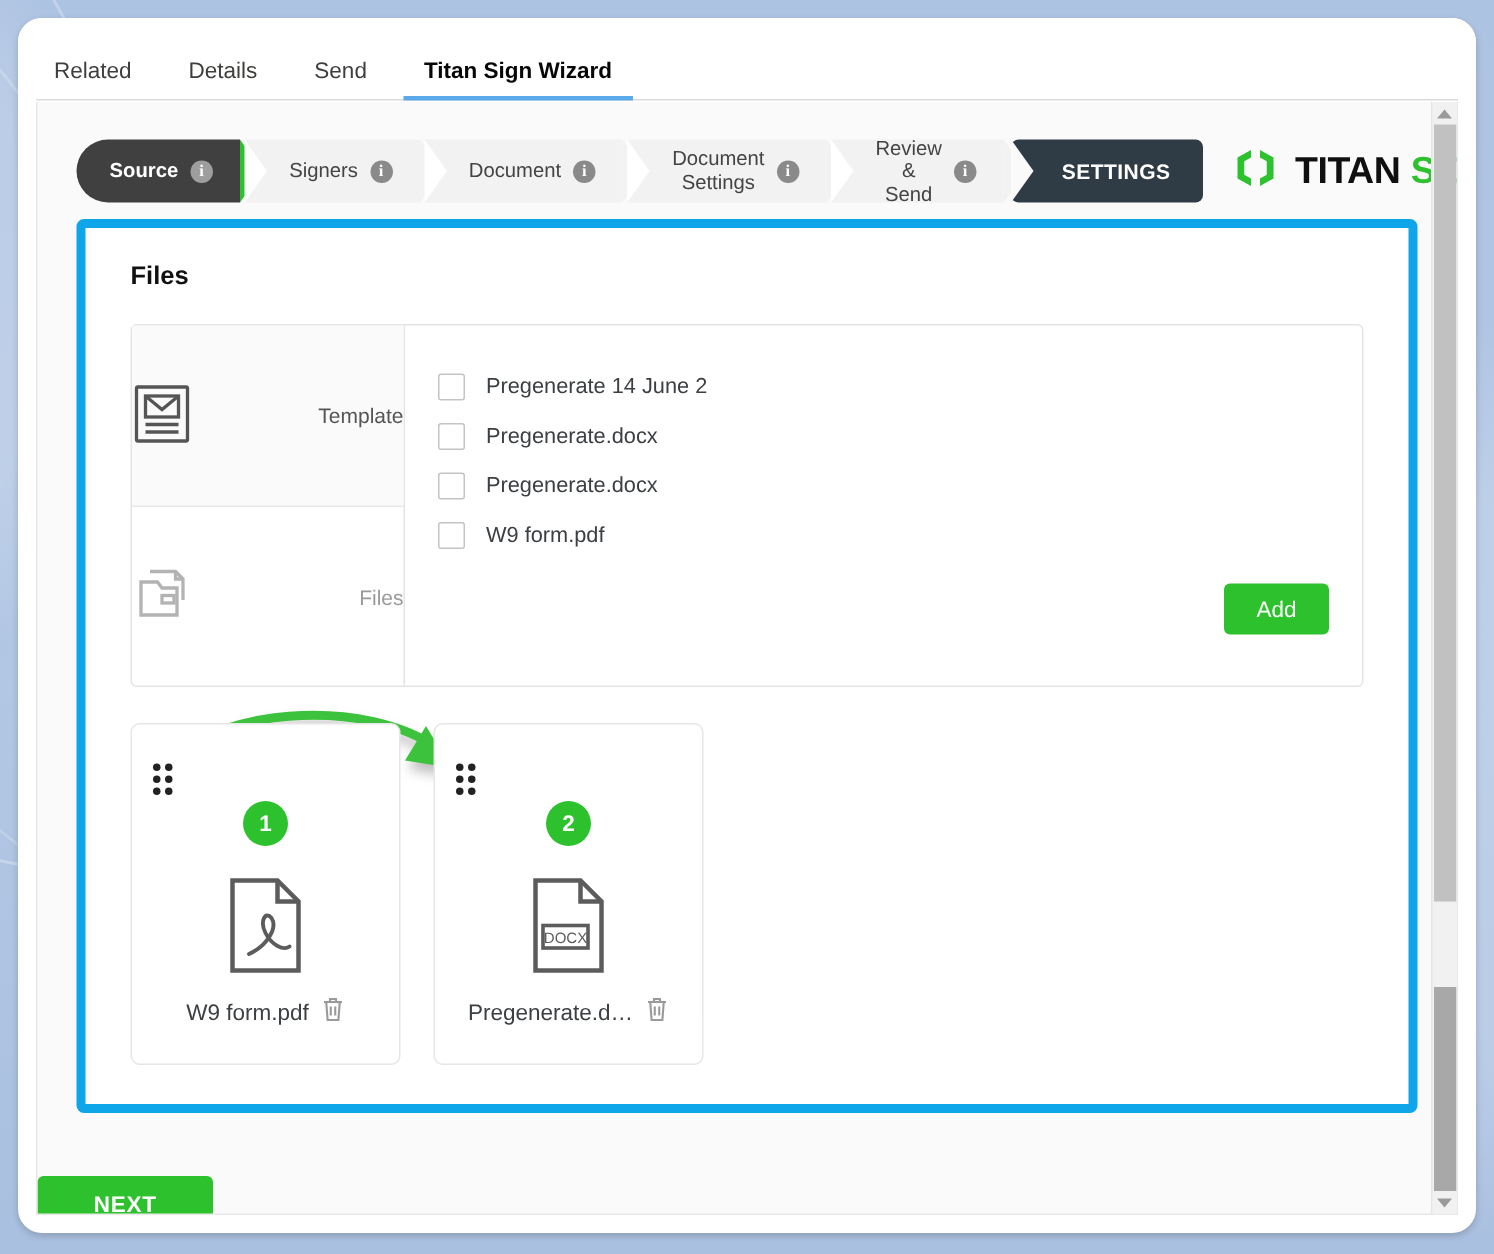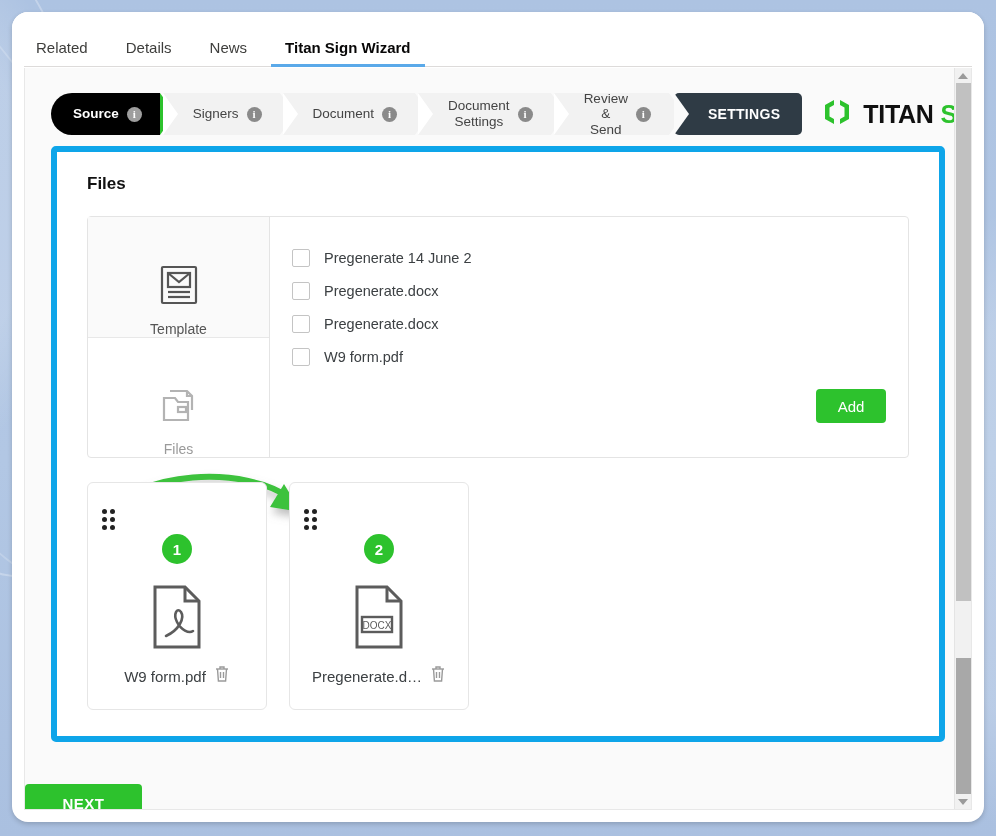--- a/index.html
+++ b/index.html
@@ -112,21 +112,21 @@
   .step .chev-in {
     left: 0;
     border-top: 21px solid transparent;
     border-bottom: 21px solid transparent;
     border-left: 15px solid #ffffff;
     z-index: 3;
   }
   .step:first-child { padding-left: 22px; border-radius: 21px 0 0 21px; }
   .step:first-child .chev-in { display: none; }
   .step.active {
-    background: #000000;
+    background: #404040;
     color: #fff;
     font-weight: bold;
     justify-content: space-between;
   }
   .step.active .chev-out { border-left-color: #2dc22d; }
   .step-label { line-height: 1.15; text-align: center; }
   .info-icon {
     width: 15px; height: 15px; border-radius: 50%;
     background: #8a8a8a; color:#fff;
     font-size: 11px; font-weight: bold; font-family: "Liberation Serif", serif;
@@ -184,22 +184,22 @@
   .files-box {
     display: flex;
     border: 1px solid #e4e4e4;
     border-radius: 4px;
     min-height: 240px;
     margin: 0 4px;
   }
   .source-nav { width: 182px; border-right: 1px solid #e4e4e4; }
   .source-item {
     height: 120px;
-    display: flex; flex-direction: column;
-    align-items: center; justify-content: flex-end;
+    display: flex; flex-direction: row;
+    align-items: center; justify-content: space-between;
     gap: 12px;
     cursor: pointer;
     color: #9a9a9a;
     font-size: 14px;
   }
   .source-item.selected { background: #fafafa; color: #555; }
   .source-item.selected svg { stroke: #555; }
   .source-item svg { stroke: #b3b3b3; }
   .source-item + .source-item { border-top: 1px solid #e8e8e8; }
 
@@ -317,21 +317,21 @@
 <div class="window">
 
   <div class="tabbar">
     <div class="tab">
       <span>Related</span>
     </div>
     <div class="tab">
       <span>Details</span>
     </div>
     <div class="tab">
-      <span>News</span>
+      <span>Send</span>
     </div>
     <div class="tab active">
       <span>Titan Sign Wizard</span>
     </div>
   </div>
 
   <div class="scrollarea">
 
     <div class="wizard-bar">
 

